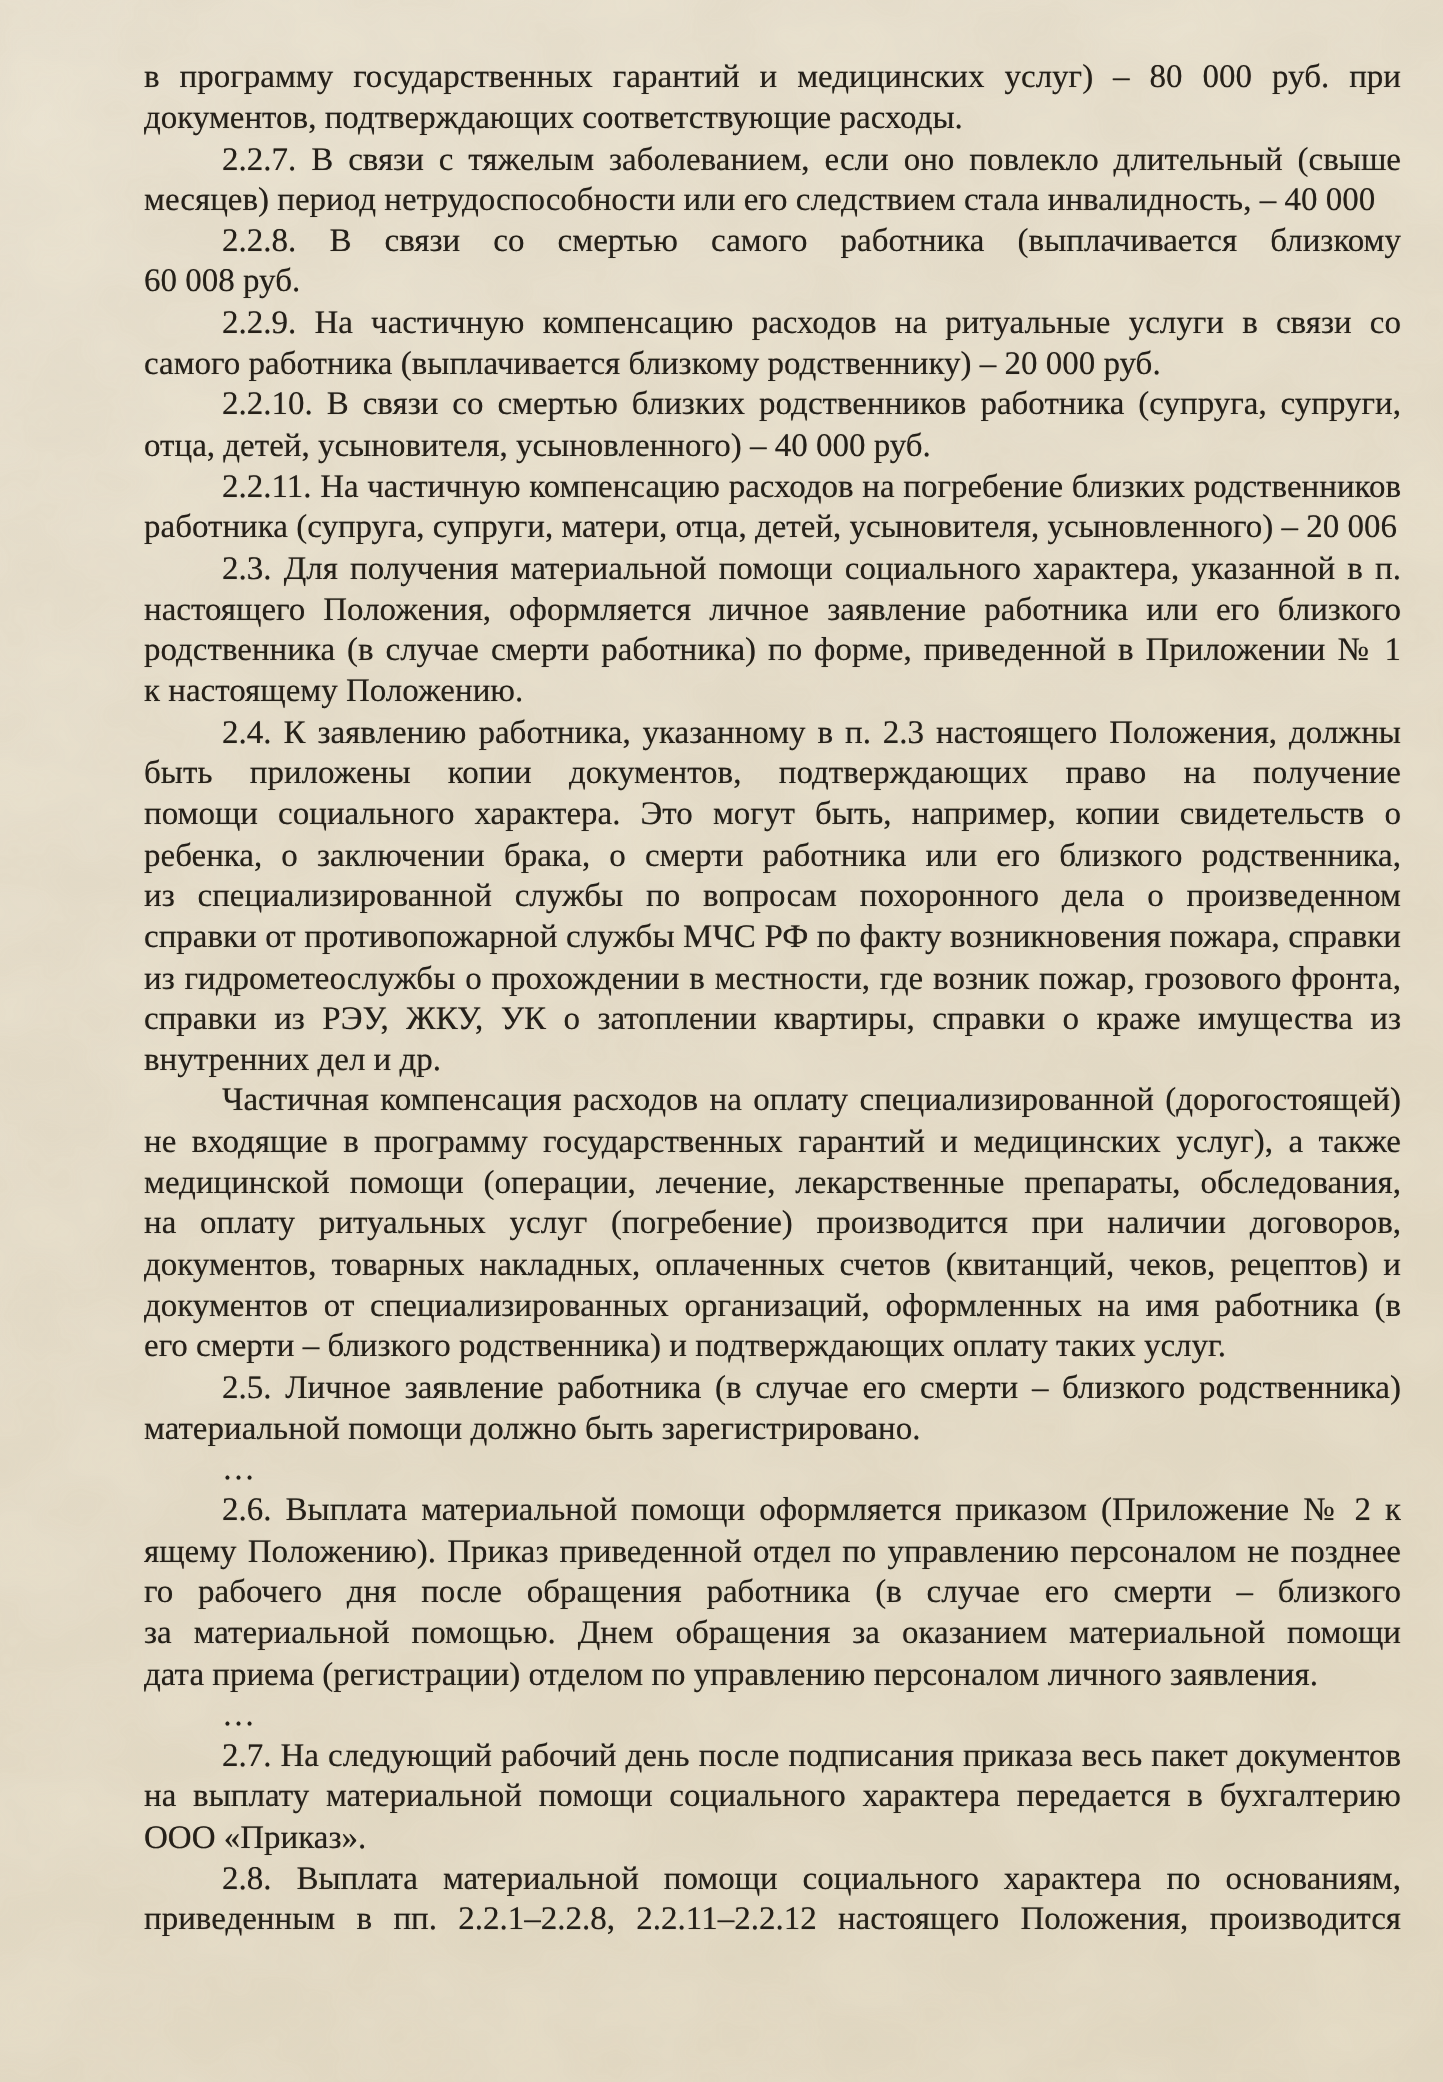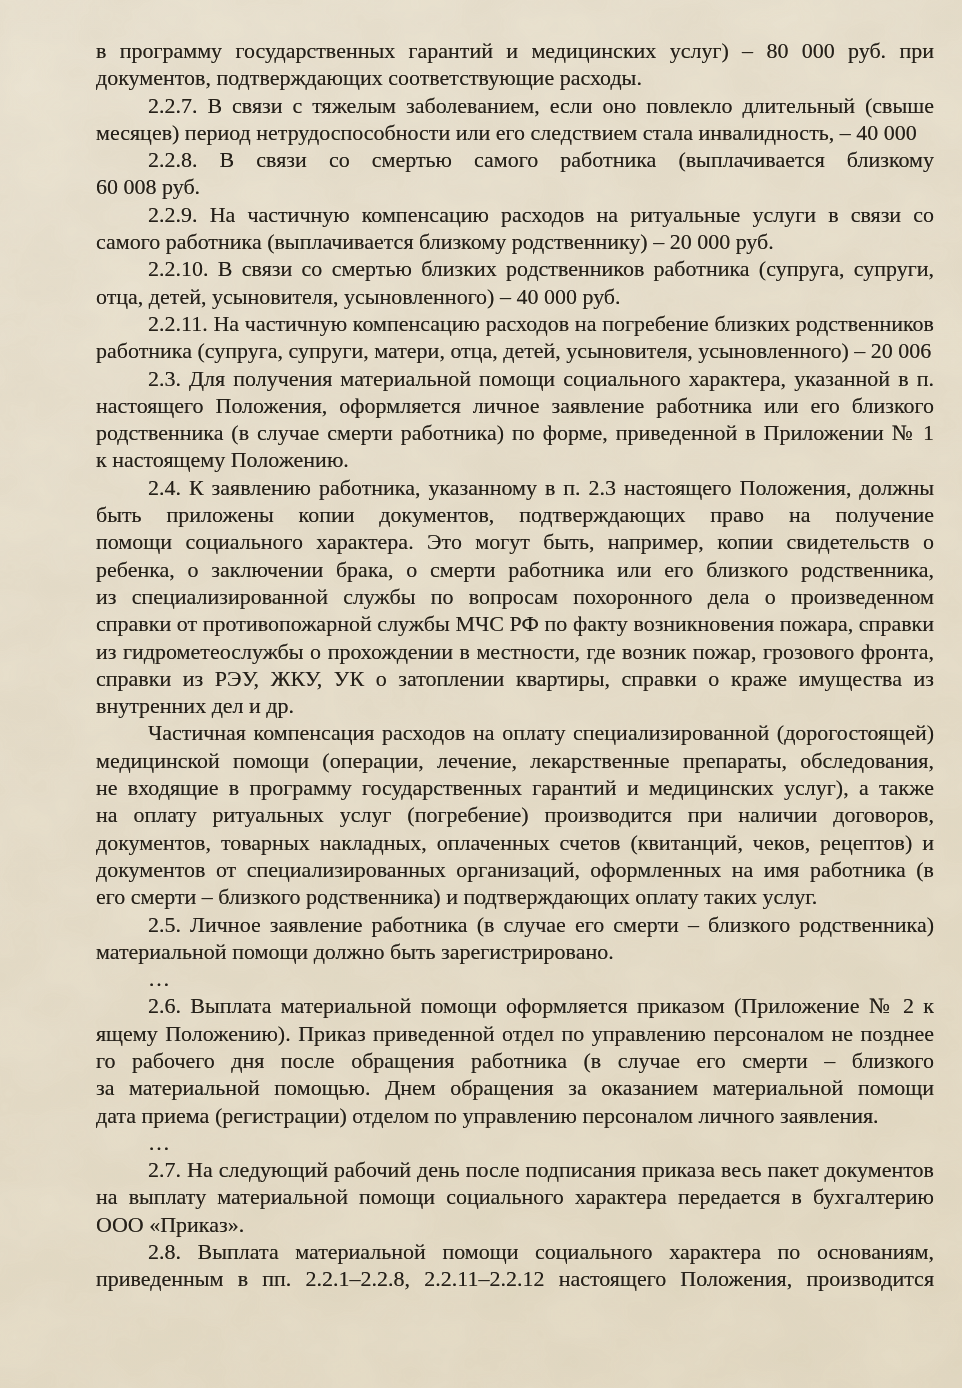--- a/index.html
+++ b/index.html
@@ -100,22 +100,22 @@
         <div class="line just">помощи социального характера. Это могут быть, например, копии свидетельств о рождении</div>
         <div class="line just">ребенка, о заключении брака, о смерти работника или его близкого родственника, справки</div>
         <div class="line just">из специализированной службы по вопросам похоронного дела о произведенном погребении,</div>
         <div class="line just">справки от противопожарной службы МЧС РФ по факту возникновения пожара, справки</div>
         <div class="line just">из гидрометеослужбы о прохождении в местности, где возник пожар, грозового фронта,</div>
         <div class="line just">справки из РЭУ, ЖКУ, УК о затоплении квартиры, справки о краже имущества из органов</div>
         <div class="line">внутренних дел и др.</div>
       </div>
       <div class="paragraph">
         <div class="line just indent">Частичная компенсация расходов на оплату специализированной (дорогостоящей)</div>
+        <div class="line just">не входящие в программу государственных гарантий и медицинских услуг), а также</div>
         <div class="line just">медицинской помощи (операции, лечение, лекарственные препараты, обследования,</div>
-        <div class="line just">не входящие в программу государственных гарантий и медицинских услуг), а также</div>
         <div class="line just">на оплату ритуальных услуг (погребение) производится при наличии договоров, платежных</div>
         <div class="line just">документов, товарных накладных, оплаченных счетов (квитанций, чеков, рецептов) и других</div>
         <div class="line just">документов от специализированных организаций, оформленных на имя работника (в случае</div>
         <div class="line">его смерти – близкого родственника) и подтверждающих оплату таких услуг.</div>
       </div>
       <div class="paragraph">
         <div class="line just indent">2.5. Личное заявление работника (в случае его смерти – близкого родственника)</div>
         <div class="line">материальной помощи должно быть зарегистрировано.</div>
       </div>
       <div class="paragraph">

